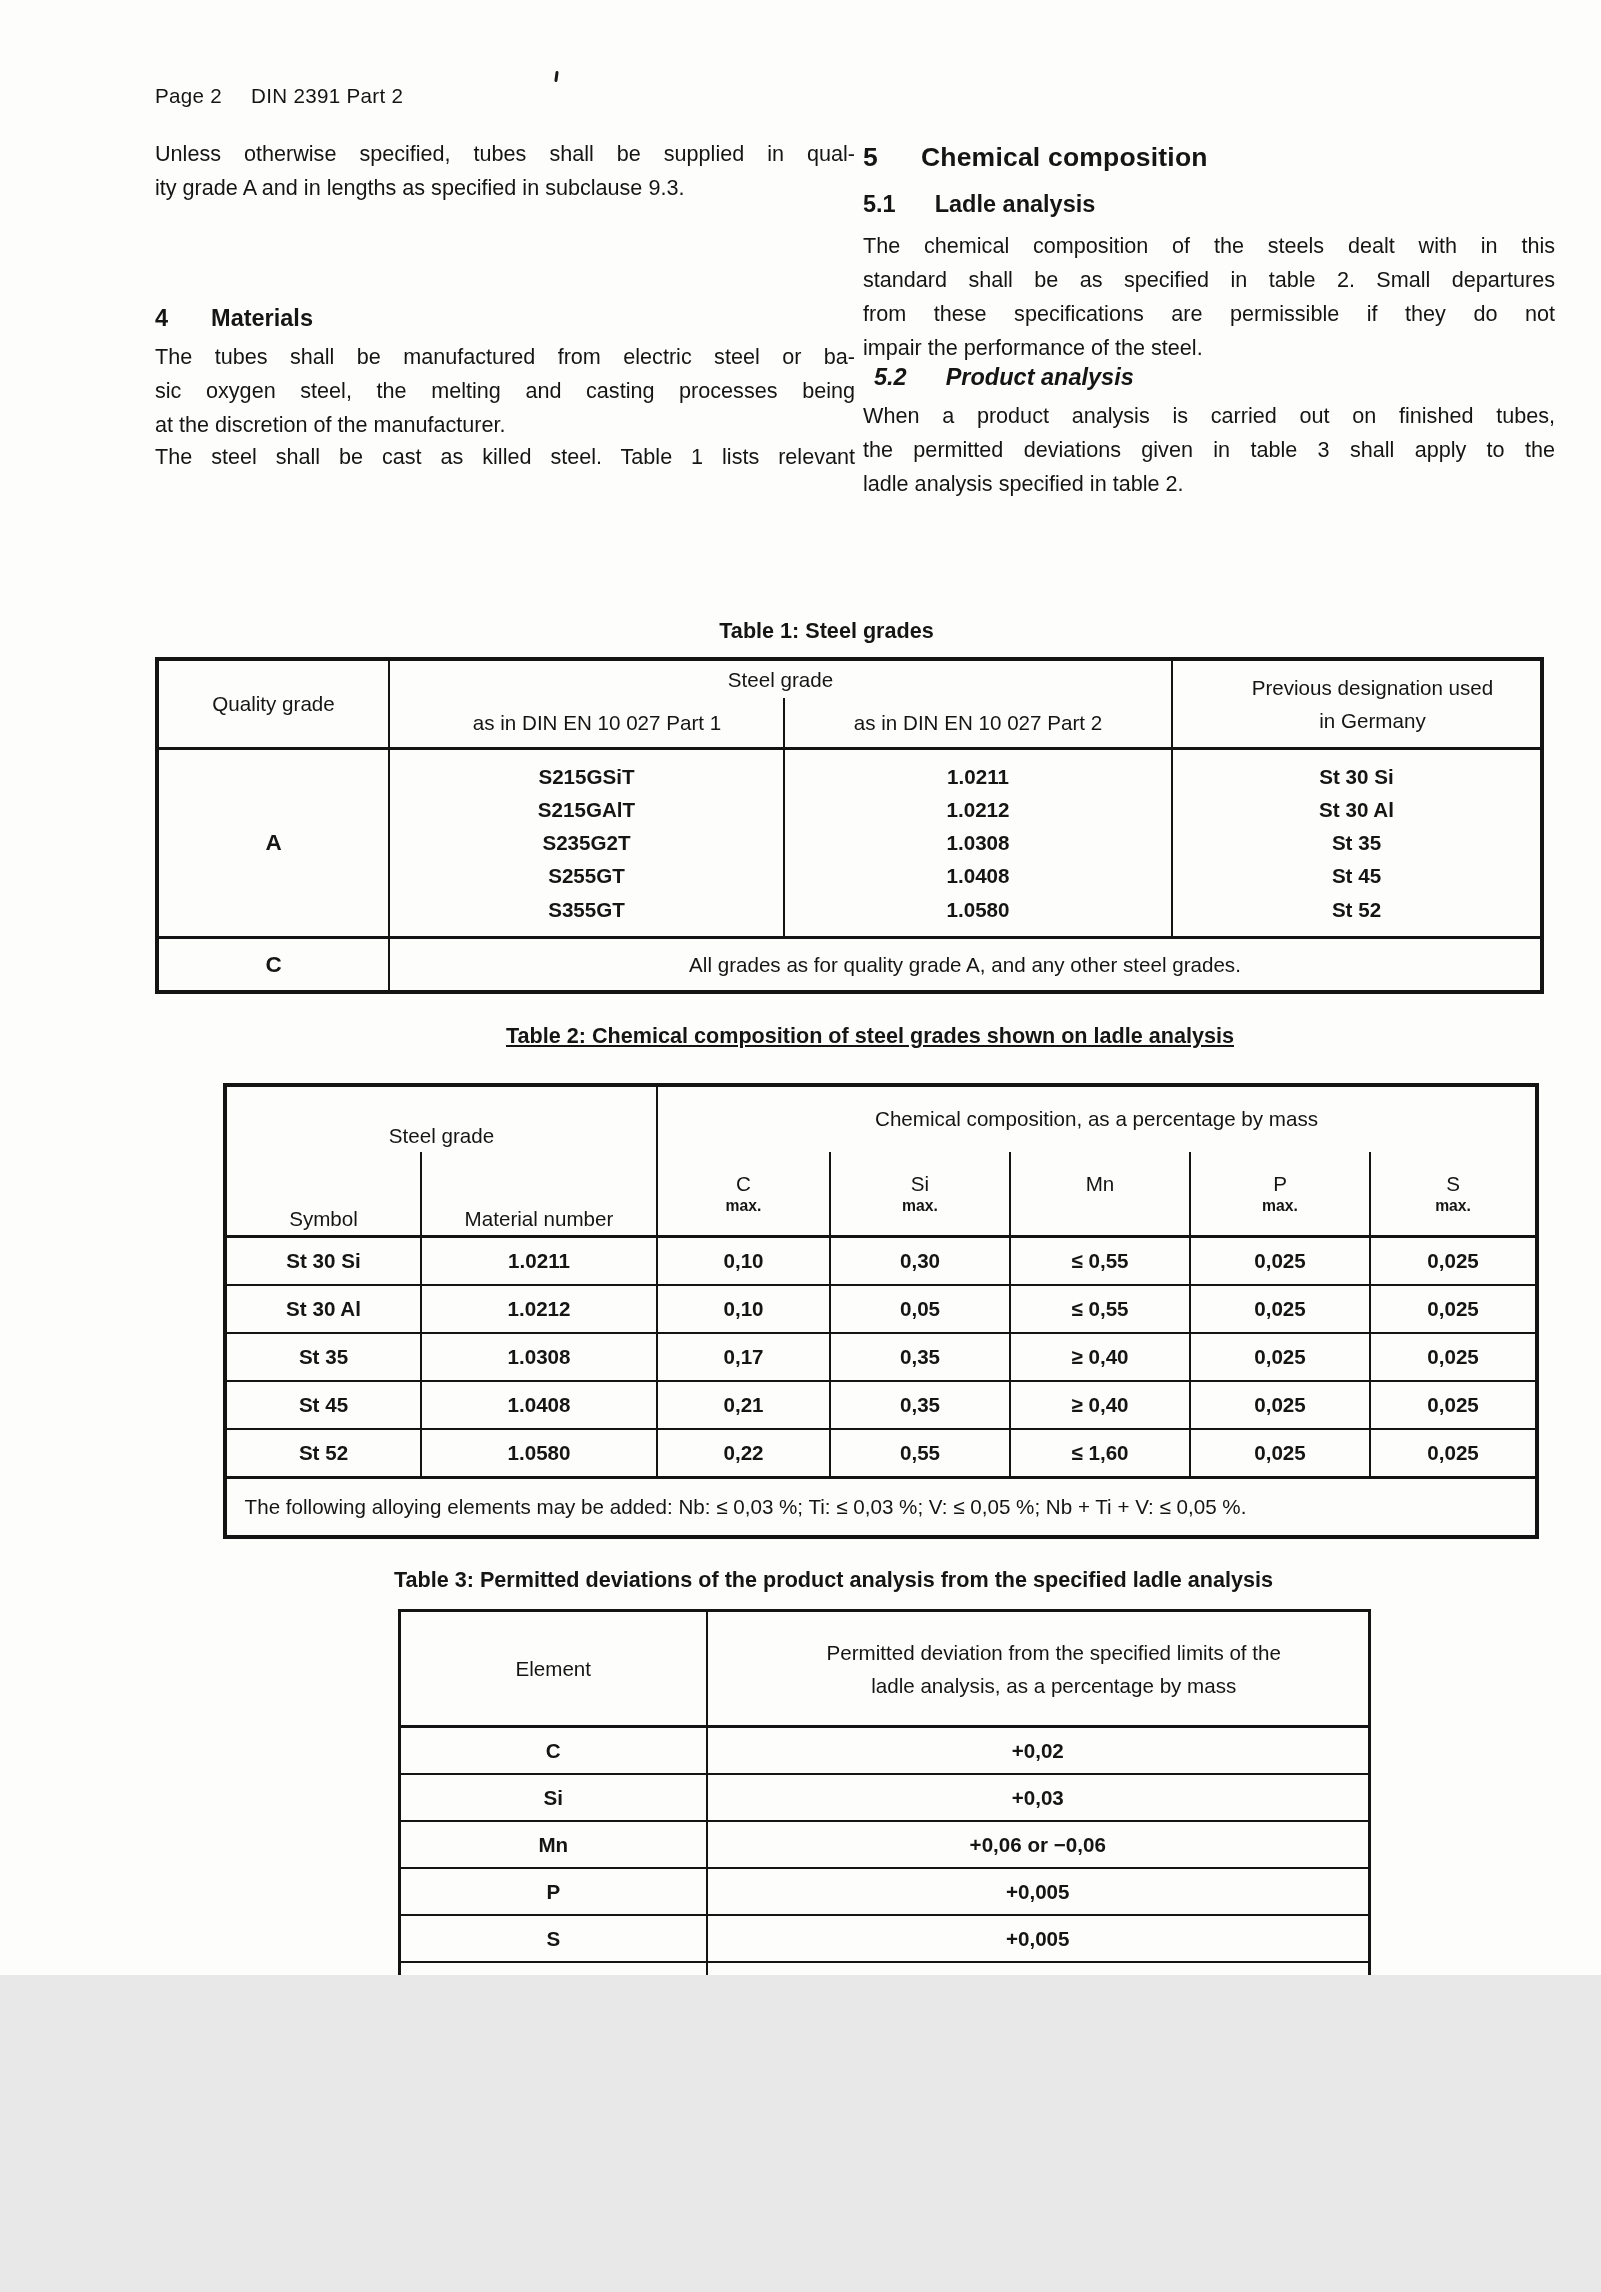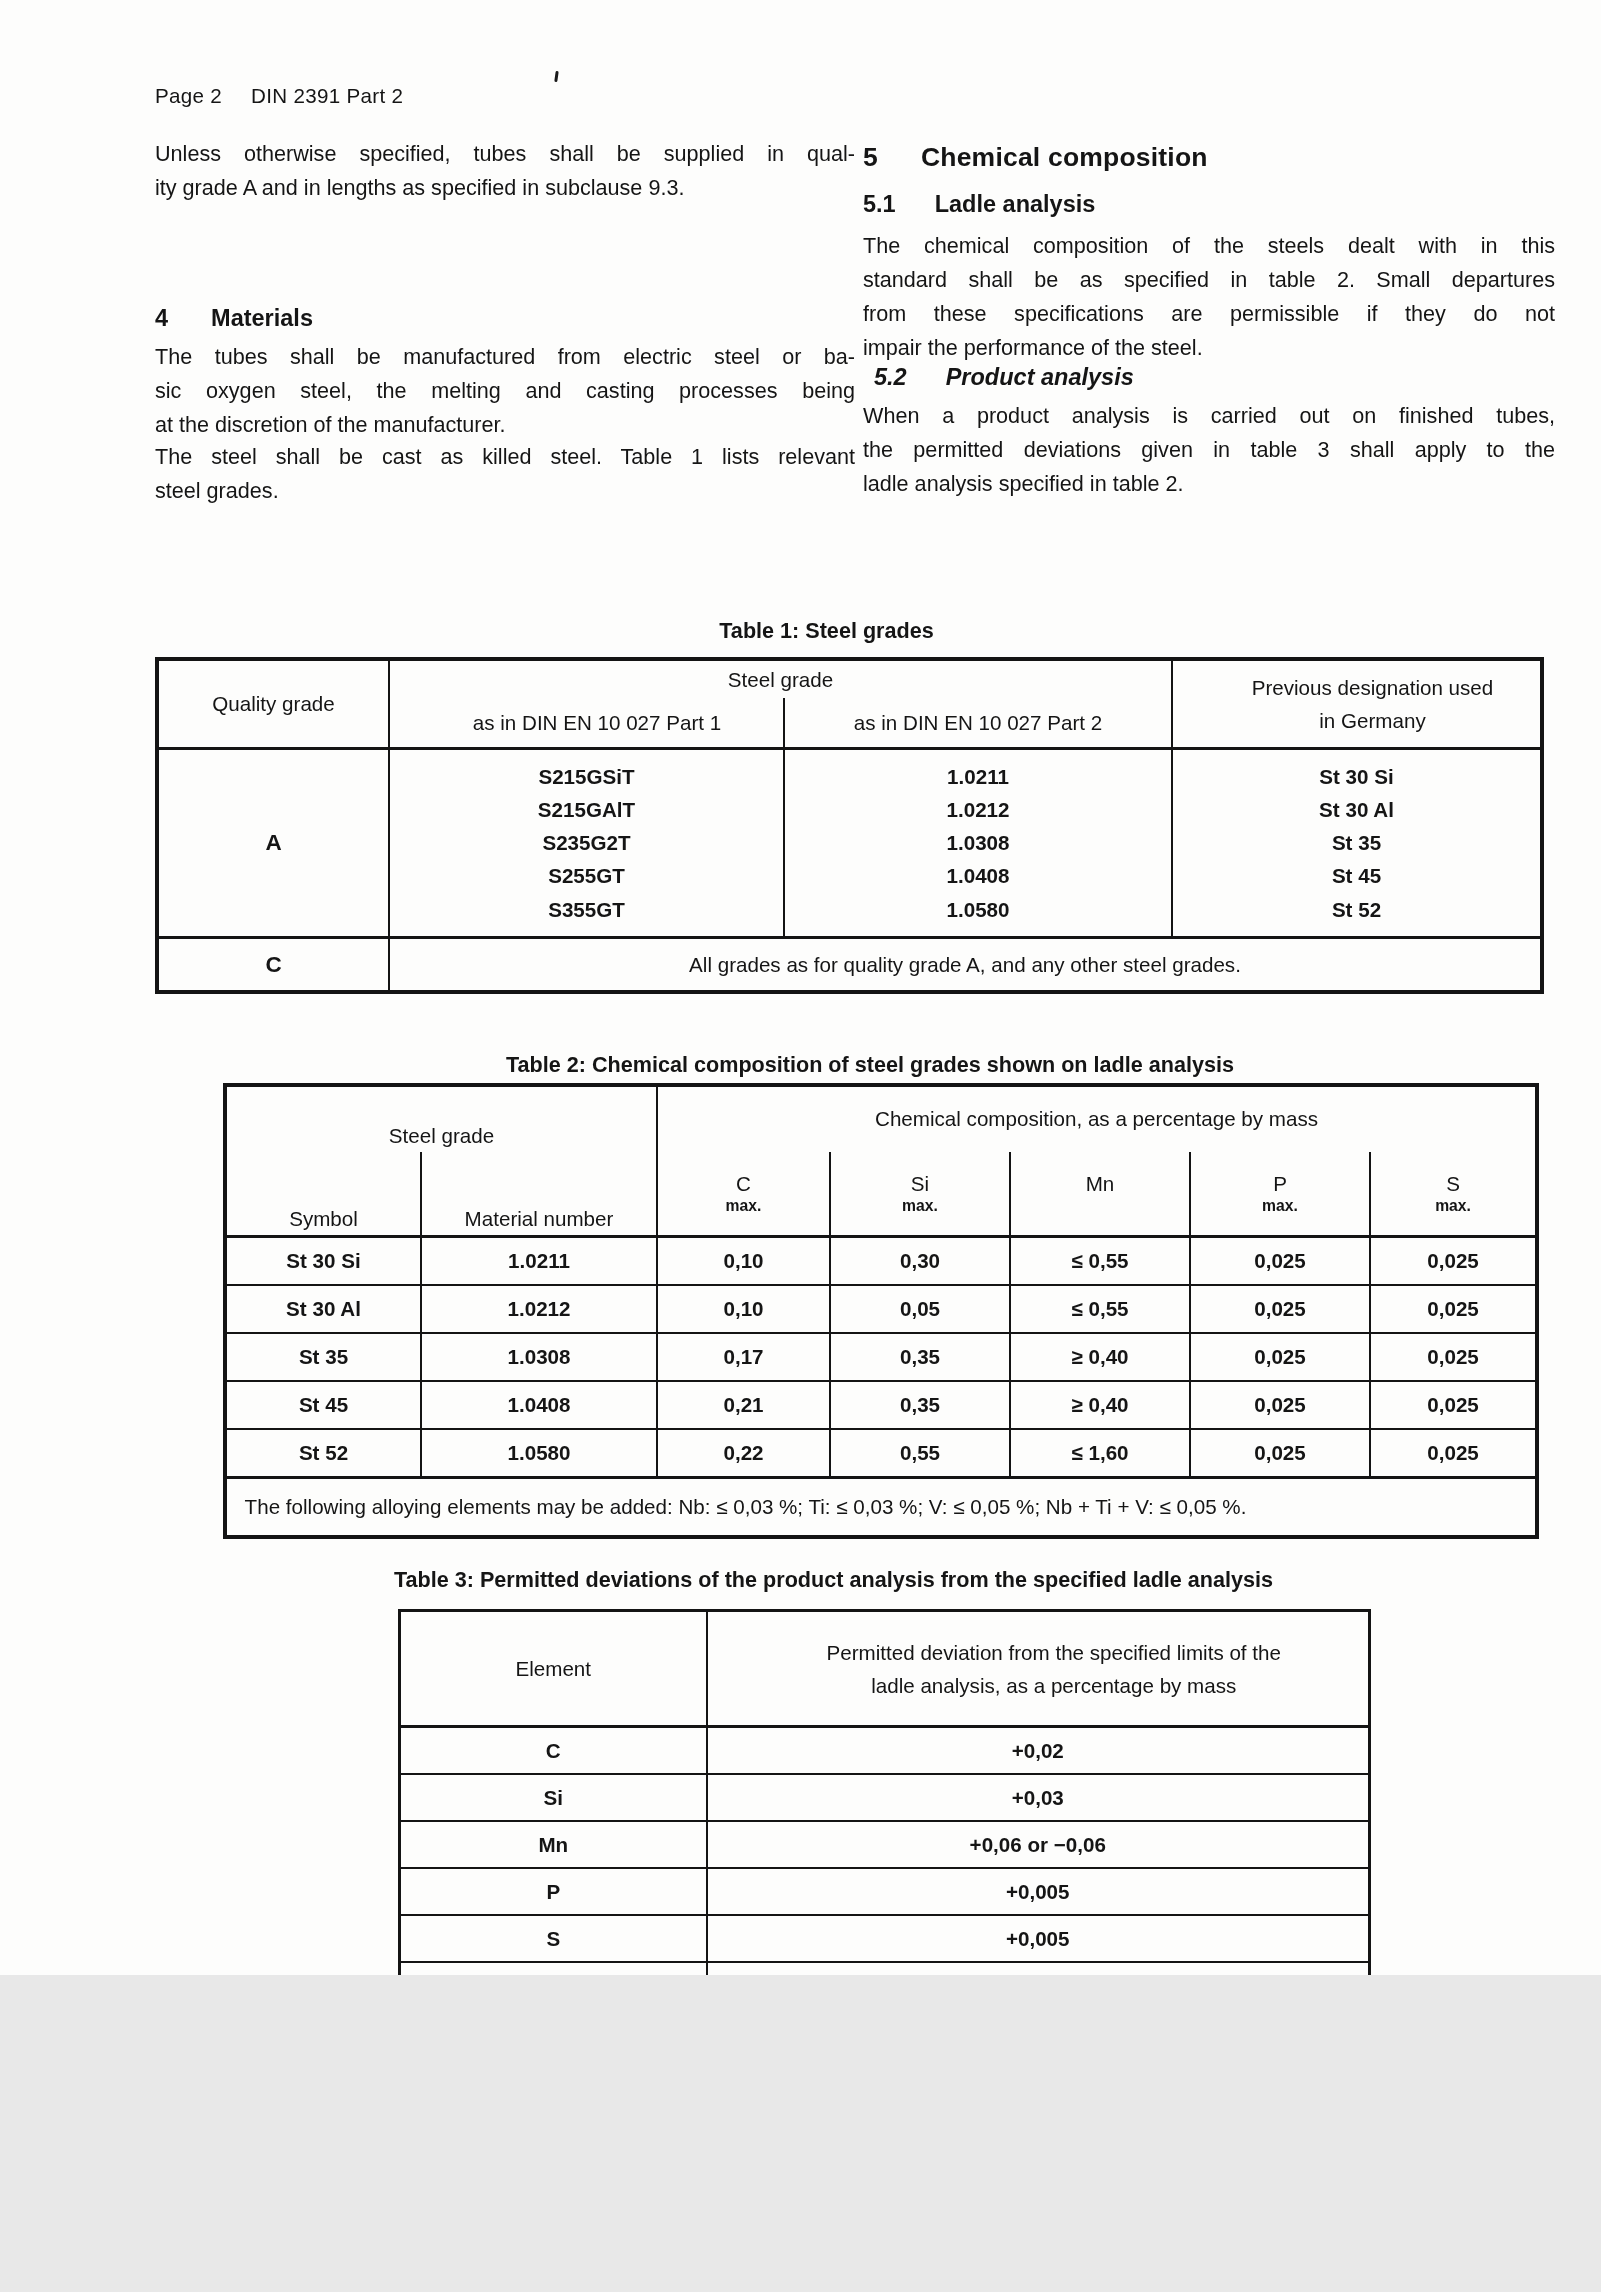--- a/index.html
+++ b/index.html
@@ -61,21 +61,20 @@
   </div>
 
   <div class="abs" style="left:155px;top:340px;width:700px;">
     <div class="pline jl">The tubes shall be manufactured from electric steel or ba-</div>
     <div class="pline jl">sic oxygen steel, the melting and casting processes being</div>
     <div class="pline ll">at the discretion of the manufacturer.</div>
   </div>
 
   <div class="abs" style="left:155px;top:440px;width:700px;">
     <div class="pline jl">The steel shall be cast as killed steel. Table 1 lists relevant</div>
-    <div class="pline ll">steel grades.</div>
   </div>
 
   <div class="abs hBig" style="left:863px;top:142px;">
     <span class="secNum">5</span><span>Chemical composition</span>
   </div>
 
   <div class="abs hSub" style="left:863px;top:191px;">
     <span class="secNumSm">5.1</span><span>Ladle analysis</span>
   </div>
 
@@ -145,21 +144,21 @@
         </div>
       </td>
     </tr>
     <tr>
       <td class="bt4 bold" style="height:51px;font-size:22.5px;">C</td>
       <td colspan="3" class="bt4 bl2">All grades as for quality grade A, and any other steel grades.</td>
     </tr>
   </tbody>
     </table>
 
-  <div class="abs tblTitle" style="left:223px;top:1052px;width:1294px;">Table 2: Chemical composition of steel grades shown on ladle analysis</div>
+  <div class="abs tblTitle" style="left:223px;top:1023px;width:1294px;text-decoration:underline;">Table 2: Chemical composition of steel grades shown on ladle analysis</div>
   <table class="t2">
     <colgroup>
         <col style="width:196px">
         <col style="width:236px">
         <col style="width:173px">
         <col style="width:180px">
         <col style="width:180px">
         <col style="width:180px">
         <col style="width:167px">
       </colgroup>

